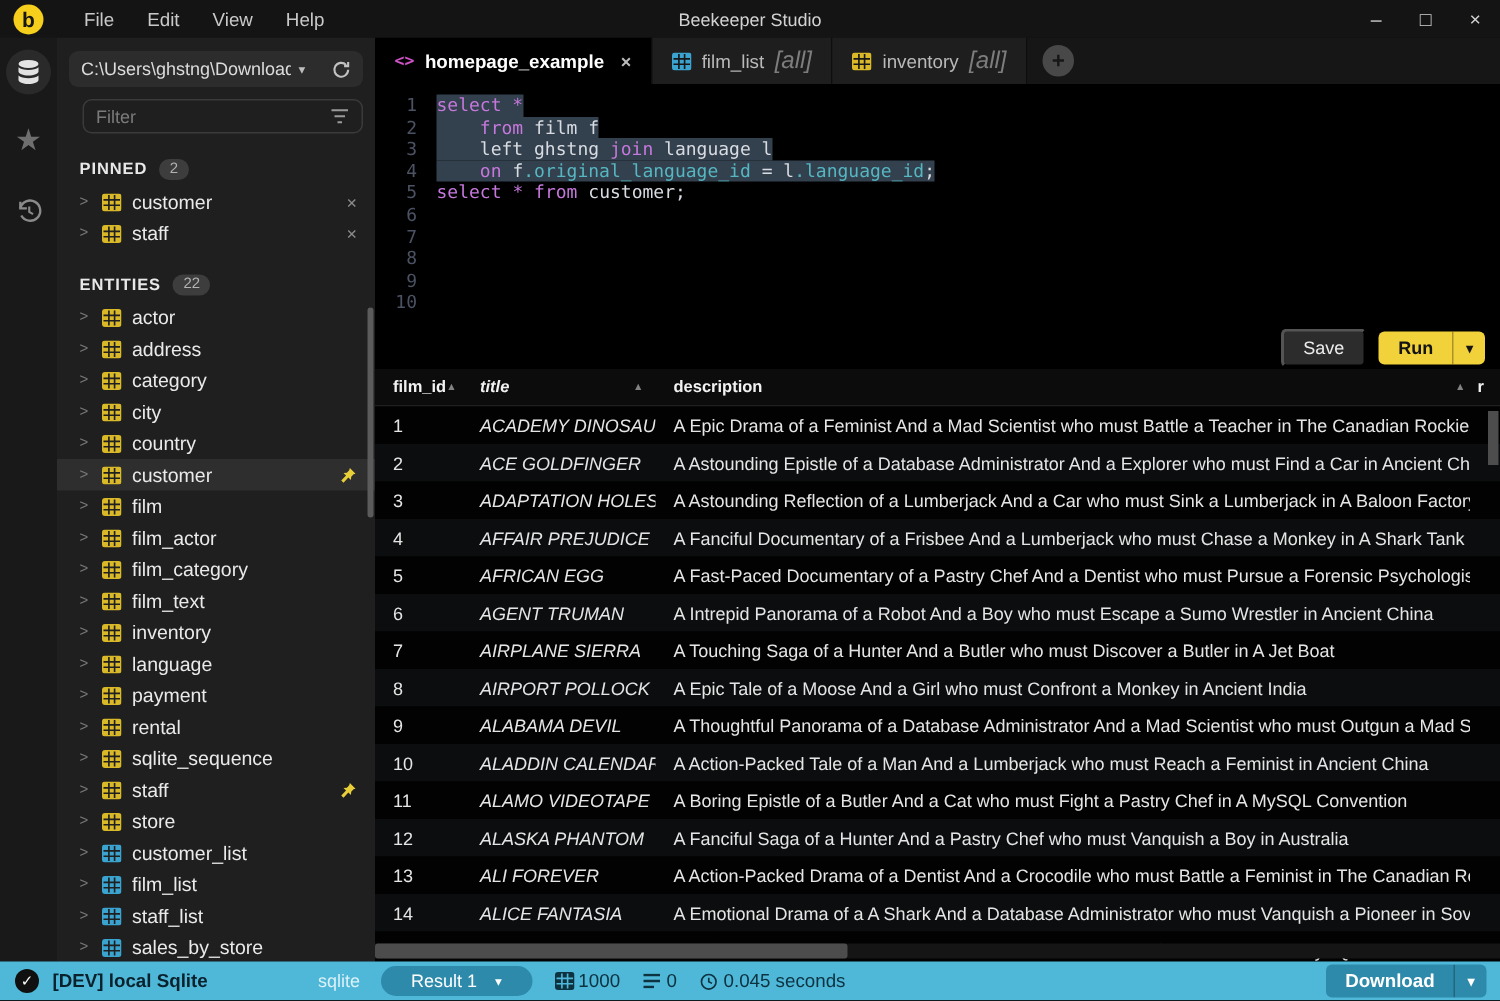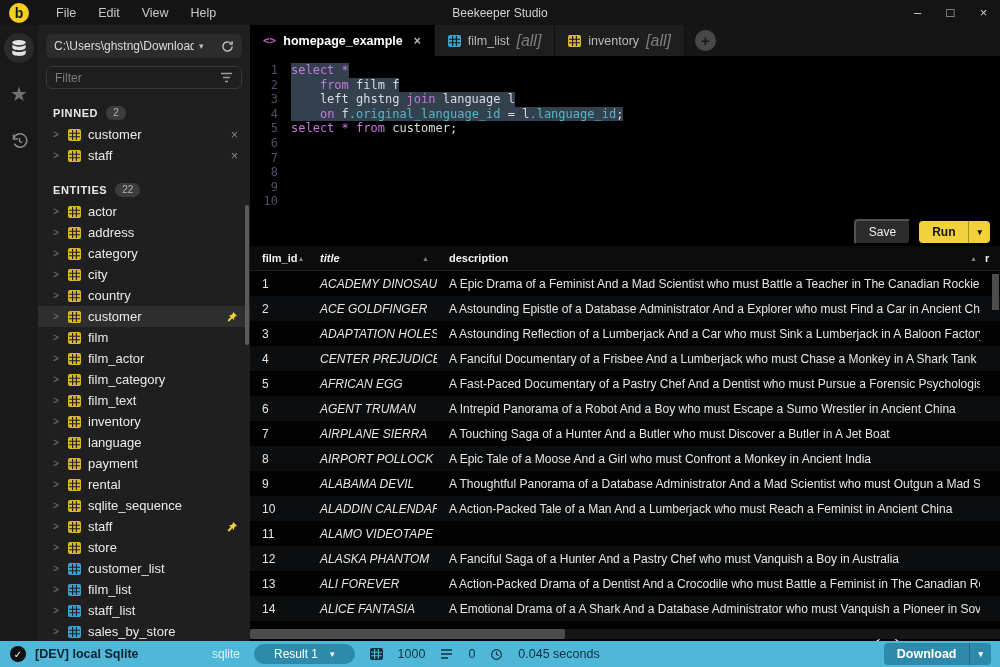--- a/index.html
+++ b/index.html
@@ -27,21 +27,21 @@
   .star-glyph { color:#6f6f6f; font-size:20px; line-height:20px; }
 
   
   .sidebar { position:absolute; left:38px; top:25px; width:212px; bottom:26px;
              background:#1f1f1f; overflow:hidden; }
   .conn-bar { margin:9px 8px 0 8px; height:24px; background:#2c2c2c; border-radius:6px;
               display:flex; align-items:center; padding:0 8px; font-size:12px; color:#dcdcdc; }
   .conn-path { white-space:nowrap; overflow:hidden; max-width:140px; }
   .caret { color:#bdbdbd; font-size:9px; margin-left:5px; }
   .conn-refresh { margin-left:auto; display:flex; }
-  .filter-bar { margin:8px 8px 0 8px; height:23px; border:1px solid #3a3a3a; border-radius:6px;
+  .filter-bar { margin:8px 8px 0 17px; height:23px; border:1px solid #3a3a3a; border-radius:6px;
                 display:flex; align-items:center; padding:0 8px; }
   .filter-input { flex:1; width:100%; background:transparent; border:none; outline:none;
                   color:#ddd; font-size:12px; font-family:"Liberation Sans",sans-serif; }
   .filter-input::placeholder { color:#7b7b7b; }
   .section-header { display:flex; align-items:center; gap:8px; padding:0 15px; margin-top:15px;
                     height:17px; font-size:11px; font-weight:bold; letter-spacing:.6px; color:#e8e8e8; }
   .badge { background:#3d3d3d; color:#b3b3b3; font-size:10px; font-weight:normal;
            border-radius:9px; padding:1.5px 7px; letter-spacing:0; }
   .tree { margin-top:3px; }
   .tree-item { display:flex; align-items:center; height:21px; padding:0 12px 0 15px;
@@ -108,21 +108,21 @@
   .statusbar { position:absolute; left:0; right:0; bottom:0; height:26px; background:#4fb8d9;
                display:flex; align-items:center; font-size:12px; color:#0d3240; z-index:6; }
   .status-left { width:240px; flex:none; display:flex; align-items:center; }
   .status-check { width:16px; height:16px; border-radius:50%; background:#101010; color:#fff;
                   font-size:10px; display:flex; align-items:center; justify-content:center; margin-left:10px; flex:none; }
   .conn-label { font-weight:bold; color:#0a222d; margin-left:9px; font-size:12.5px; white-space:nowrap; }
   .dialect { margin-left:auto; color:rgba(255,255,255,.8); }
   .result-btn { margin-left:14px; background:#2d8aab; color:#fff; border-radius:13px;
                 padding:3px 20px; font-weight:normal; display:flex; gap:12px; align-items:center; }
   .result-btn .caret { color:#fff; margin:0; }
-  .stat { display:flex; align-items:center; gap:15px; margin-left:15px; font-size:12.5px; white-space:nowrap; }
+  .stat { display:flex; align-items:center; gap:3px; margin-left:15px; font-size:12.5px; white-space:nowrap; }
   .download-btn { margin-left:auto; margin-right:9px; background:#2d8aab; color:#fff; border-radius:4px;
                   font-weight:bold; font-size:12.5px; display:flex; align-items:stretch; overflow:hidden; }
   .dl-label { padding:4px 13px; }
   .dl-caret { padding:4px 8px; border-left:1px solid rgba(0,0,0,.25); display:flex; align-items:center; }
   .dl-caret .caret { color:#fff; margin:0; }
 </style>
 </head>
 <body>
 
 <div class="app">
@@ -559,21 +559,21 @@
             <div class="td c4"></div>
           </div>
           <div class="tr">
             <div class="td c1">3</div>
             <div class="td c2">ADAPTATION HOLES</div>
             <div class="td c3">A Astounding Reflection of a Lumberjack And a Car who must Sink a Lumberjack in A Baloon Factory</div>
             <div class="td c4"></div>
           </div>
           <div class="tr">
             <div class="td c1">4</div>
-            <div class="td c2">CENTER PREJUDICE</div>
+            <div class="td c2">AFFAIR PREJUDICE</div>
             <div class="td c3">A Fanciful Documentary of a Frisbee And a Lumberjack who must Chase a Monkey in A Shark Tank</div>
             <div class="td c4"></div>
           </div>
           <div class="tr">
             <div class="td c1">5</div>
             <div class="td c2">AFRICAN EGG</div>
             <div class="td c3">A Fast-Paced Documentary of a Pastry Chef And a Dentist who must Pursue a Forensic Psychologist in The Gulf of Mexico</div>
             <div class="td c4"></div>
           </div>
           <div class="tr">
@@ -602,20 +602,21 @@
           </div>
           <div class="tr">
             <div class="td c1">10</div>
             <div class="td c2">ALADDIN CALENDAR</div>
             <div class="td c3">A Action-Packed Tale of a Man And a Lumberjack who must Reach a Feminist in Ancient China</div>
             <div class="td c4"></div>
           </div>
           <div class="tr">
             <div class="td c1">11</div>
             <div class="td c2">ALAMO VIDEOTAPE</div>
+            <div class="td c3">A Boring Epistle of a Butler And a Cat who must Fight a Pastry Chef in A MySQL Convention</div>
             <div class="td c4"></div>
           </div>
           <div class="tr">
             <div class="td c1">12</div>
             <div class="td c2">ALASKA PHANTOM</div>
             <div class="td c3">A Fanciful Saga of a Hunter And a Pastry Chef who must Vanquish a Boy in Australia</div>
             <div class="td c4"></div>
           </div>
           <div class="tr">
             <div class="td c1">13</div>

